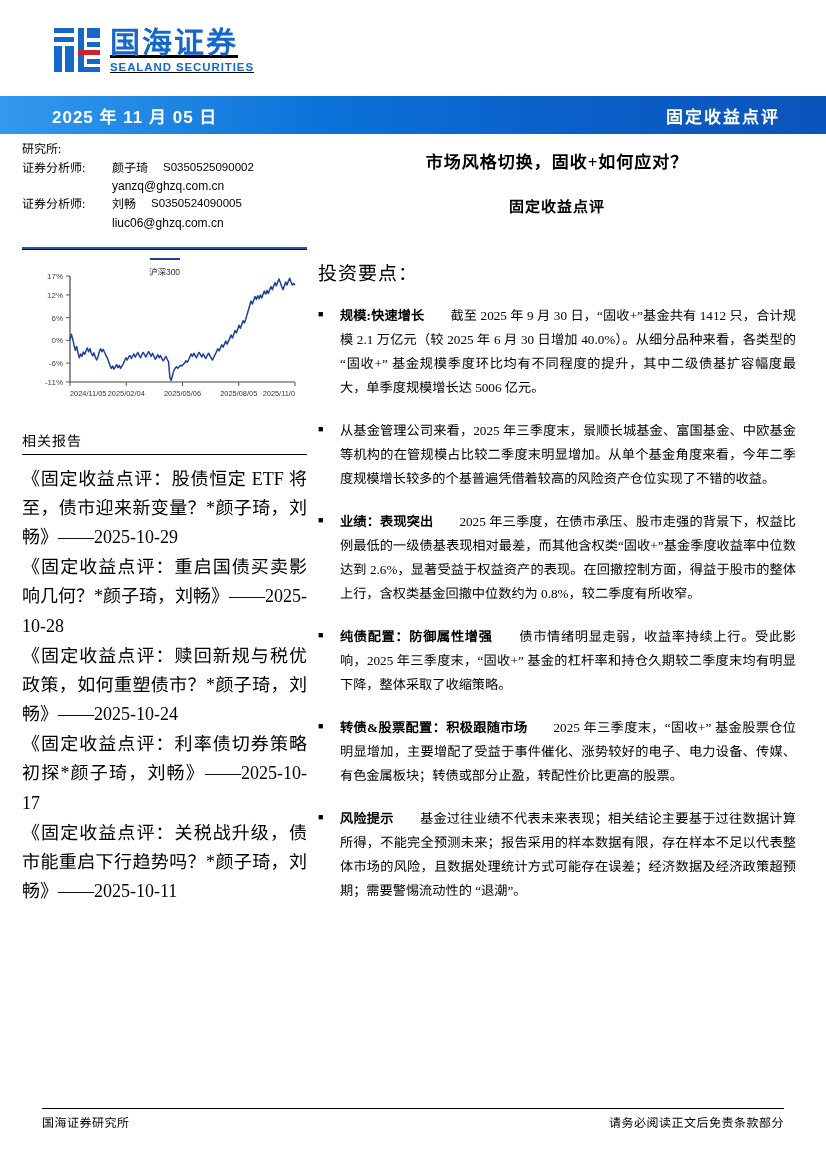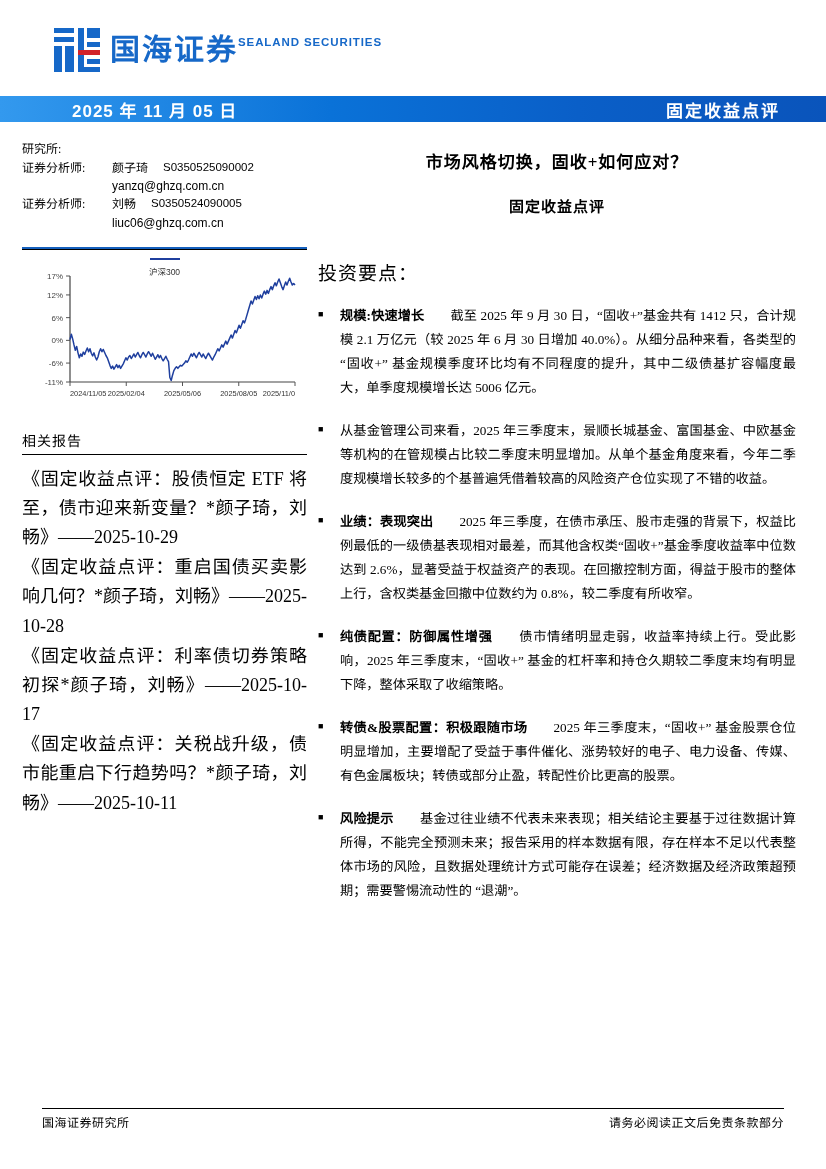--- a/index.html
+++ b/index.html
@@ -33,21 +33,21 @@
   .logo-mark {
     width: 46px;
     height: 48px;
     position: relative;
   }
   .logo-mark .bar {
     position: absolute;
     background: #1668c8;
   }
   .logo-mark .bar.red { background: #d2232a; }
-  .logo-text-block { display: flex; flex-direction: row; }
+  .logo-text-block { display: flex; flex-direction: column; text-decoration: underline; }
   .logo-cn {
     font-family: "Liberation Sans", "DejaVu Sans", sans-serif;
     font-size: 30px;
     font-weight: bold;
     color: #1668c8;
     letter-spacing: 2px;
     line-height: 1.05;
   }
   .logo-en {
     font-family: "Liberation Sans", "DejaVu Sans", sans-serif;
@@ -57,27 +57,27 @@
     letter-spacing: 0.9px;
     margin-top: 2px;
   }
 
   
   .header-bar {
     position: absolute;
     left: 0;
     top: 96px;
     width: 826px;
-    height: 26px;
+    height: 38px;
     background: linear-gradient(90deg, #3399ee 0%, #0a72d8 40%, #0a5fc8 70%, #0a54bb 100%);
     display: flex;
     align-items: center;
     justify-content: space-between;
     box-sizing: border-box;
-    padding: 0 46px 0 72px;
+    padding: 0 46px 0 52px;
   }
   .header-bar .hdr-date,
   .header-bar .hdr-series {
     color: #ffffff;
     font-size: 17px;
     font-weight: bold;
     font-family: "Liberation Sans", "DejaVu Sans", sans-serif;
     letter-spacing: 1px;
   }
   .header-bar .hdr-series {
@@ -338,20 +338,21 @@
           <polyline points="48.00,69.60 49.33,64.30 50.66,68.84 51.99,74.90 53.33,80.20 54.66,76.41 55.99,82.85 57.32,87.77 58.65,83.99 59.98,86.26 61.31,82.09 62.64,84.36 63.98,80.96 65.31,77.93 66.64,81.71 67.97,78.69 69.30,83.23 70.63,85.88 71.96,82.85 73.30,87.01 74.63,90.04 75.96,87.01 77.29,81.71 78.62,78.69 79.95,81.71 81.28,79.44 82.62,82.47 83.95,85.50 85.28,87.77 86.61,91.56 87.94,95.34 89.27,98.37 90.60,96.10 91.93,99.13 93.27,96.86 94.60,94.59 95.93,97.61 97.26,95.34 98.59,98.37 99.92,96.10 101.25,93.83 102.59,90.80 103.92,87.77 105.25,90.04 106.58,87.01 107.91,85.50 109.24,88.53 110.57,86.26 111.91,83.99 113.24,87.01 114.57,84.74 115.90,82.47 117.23,85.50 118.56,87.77 119.89,84.74 121.22,82.47 122.56,84.74 123.89,87.01 125.22,83.99 126.55,81.71 127.88,83.99 129.21,86.26 130.54,83.23 131.88,86.26 133.21,89.29 134.54,87.01 135.87,84.74 137.20,87.77 138.53,85.50 139.86,88.53 141.20,90.80 142.53,88.53 143.86,86.26 145.19,89.29 146.52,91.56 147.85,107.46 149.18,110.49 150.51,105.19 151.85,100.64 153.18,98.37 154.51,96.86 155.84,98.37 157.17,96.86 158.50,95.34 159.83,96.10 161.17,94.59 162.50,93.07 163.83,90.80 165.16,92.31 166.49,90.04 167.82,87.01 169.15,83.99 170.49,86.26 171.82,83.23 173.15,85.50 174.48,87.77 175.81,84.74 177.14,82.47 178.47,84.74 179.80,87.01 181.14,83.99 182.47,86.26 183.80,88.53 185.13,85.50 186.46,83.23 187.79,85.50 189.12,87.77 190.46,90.04 191.79,87.01 193.12,84.74 194.45,81.71 195.78,78.69 197.11,80.96 198.44,77.93 199.78,74.90 201.11,77.17 202.44,74.14 203.77,71.11 205.10,74.14 206.43,71.11 207.76,68.09 209.09,65.06 210.43,68.09 211.76,64.30 213.09,60.51 214.42,62.79 215.75,59.00 217.08,55.21 218.41,58.24 219.75,54.46 221.08,50.67 222.41,52.94 223.74,49.16 225.07,44.61 226.40,40.07 227.73,35.53 229.07,30.99 230.40,34.01 231.73,30.23 233.06,26.44 234.39,29.47 235.72,25.69 237.05,28.71 238.38,24.93 239.72,27.96 241.05,24.17 242.38,21.14 243.71,24.17 245.04,20.39 246.37,23.41 247.70,19.63 249.04,16.60 250.37,19.63 251.70,15.84 253.03,12.81 254.36,15.84 255.69,12.06 257.02,9.03 258.36,12.81 259.69,16.60 261.02,19.63 262.35,15.84 263.68,12.06 265.01,15.09 266.34,11.30 267.67,8.27 269.01,12.06 270.34,15.09 271.67,13.57 273.00,15.09" fill="none" stroke="#1f3f9e" stroke-width="1.5" stroke-linejoin="round"></polyline>
         </svg>
     </div>
 
     <div class="sec-head">相关报告</div>
     <div class="sec-rule"></div>
 
     <div class="reports">
       <div class="report-item">《固定收益点评：股债恒定 ETF 将至，债市迎来新变量？*颜子琦，刘畅》——2025-10-29</div>
       <div class="report-item">《固定收益点评：重启国债买卖影响几何？*颜子琦，刘畅》——2025-10-28</div>
+      <div class="report-item">《固定收益点评：赎回新规与税优政策，如何重塑债市？*颜子琦，刘畅》——2025-10-24</div>
       <div class="report-item">《固定收益点评：利率债切券策略初探*颜子琦，刘畅》——2025-10-17</div>
       <div class="report-item">《固定收益点评：关税战升级，债市能重启下行趋势吗？*颜子琦，刘畅》——2025-10-11</div>
     </div>
   </div>
 
   <div class="right-col">
     <div class="doc-title">市场风格切换，固收+如何应对？</div>
     <div class="doc-subtitle">固定收益点评</div>
 
     <div class="points-title">投资要点：</div>

